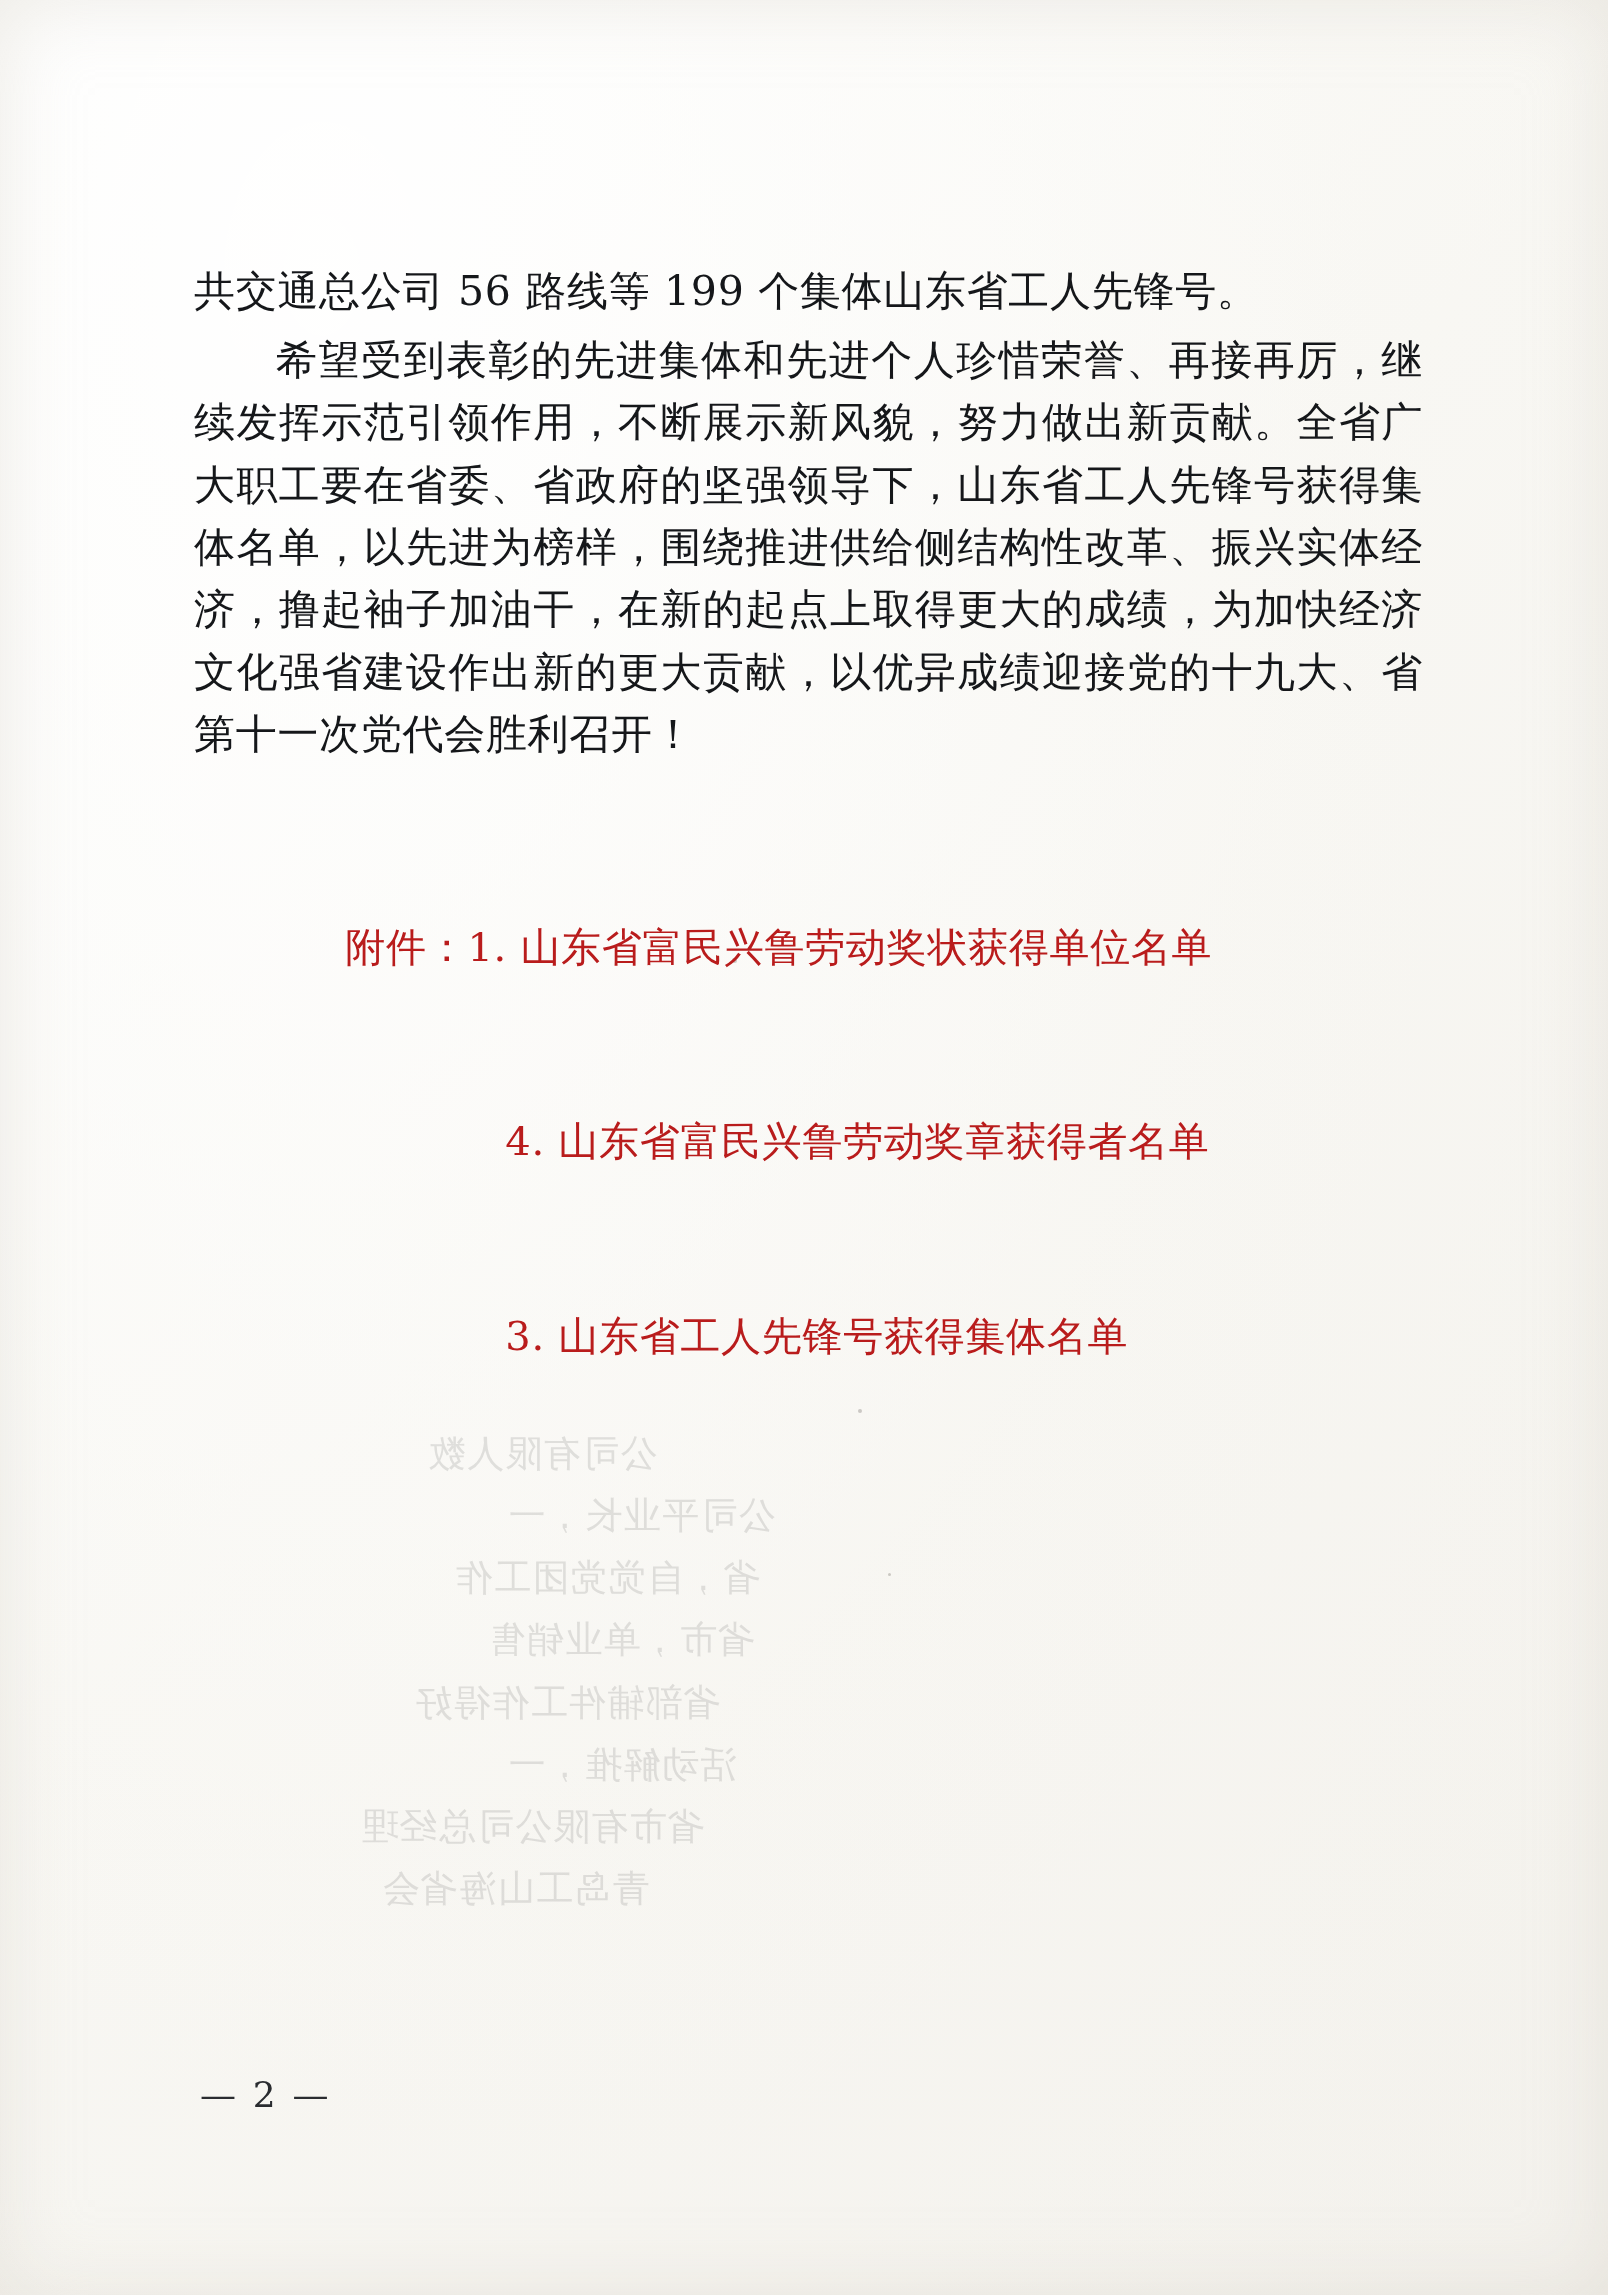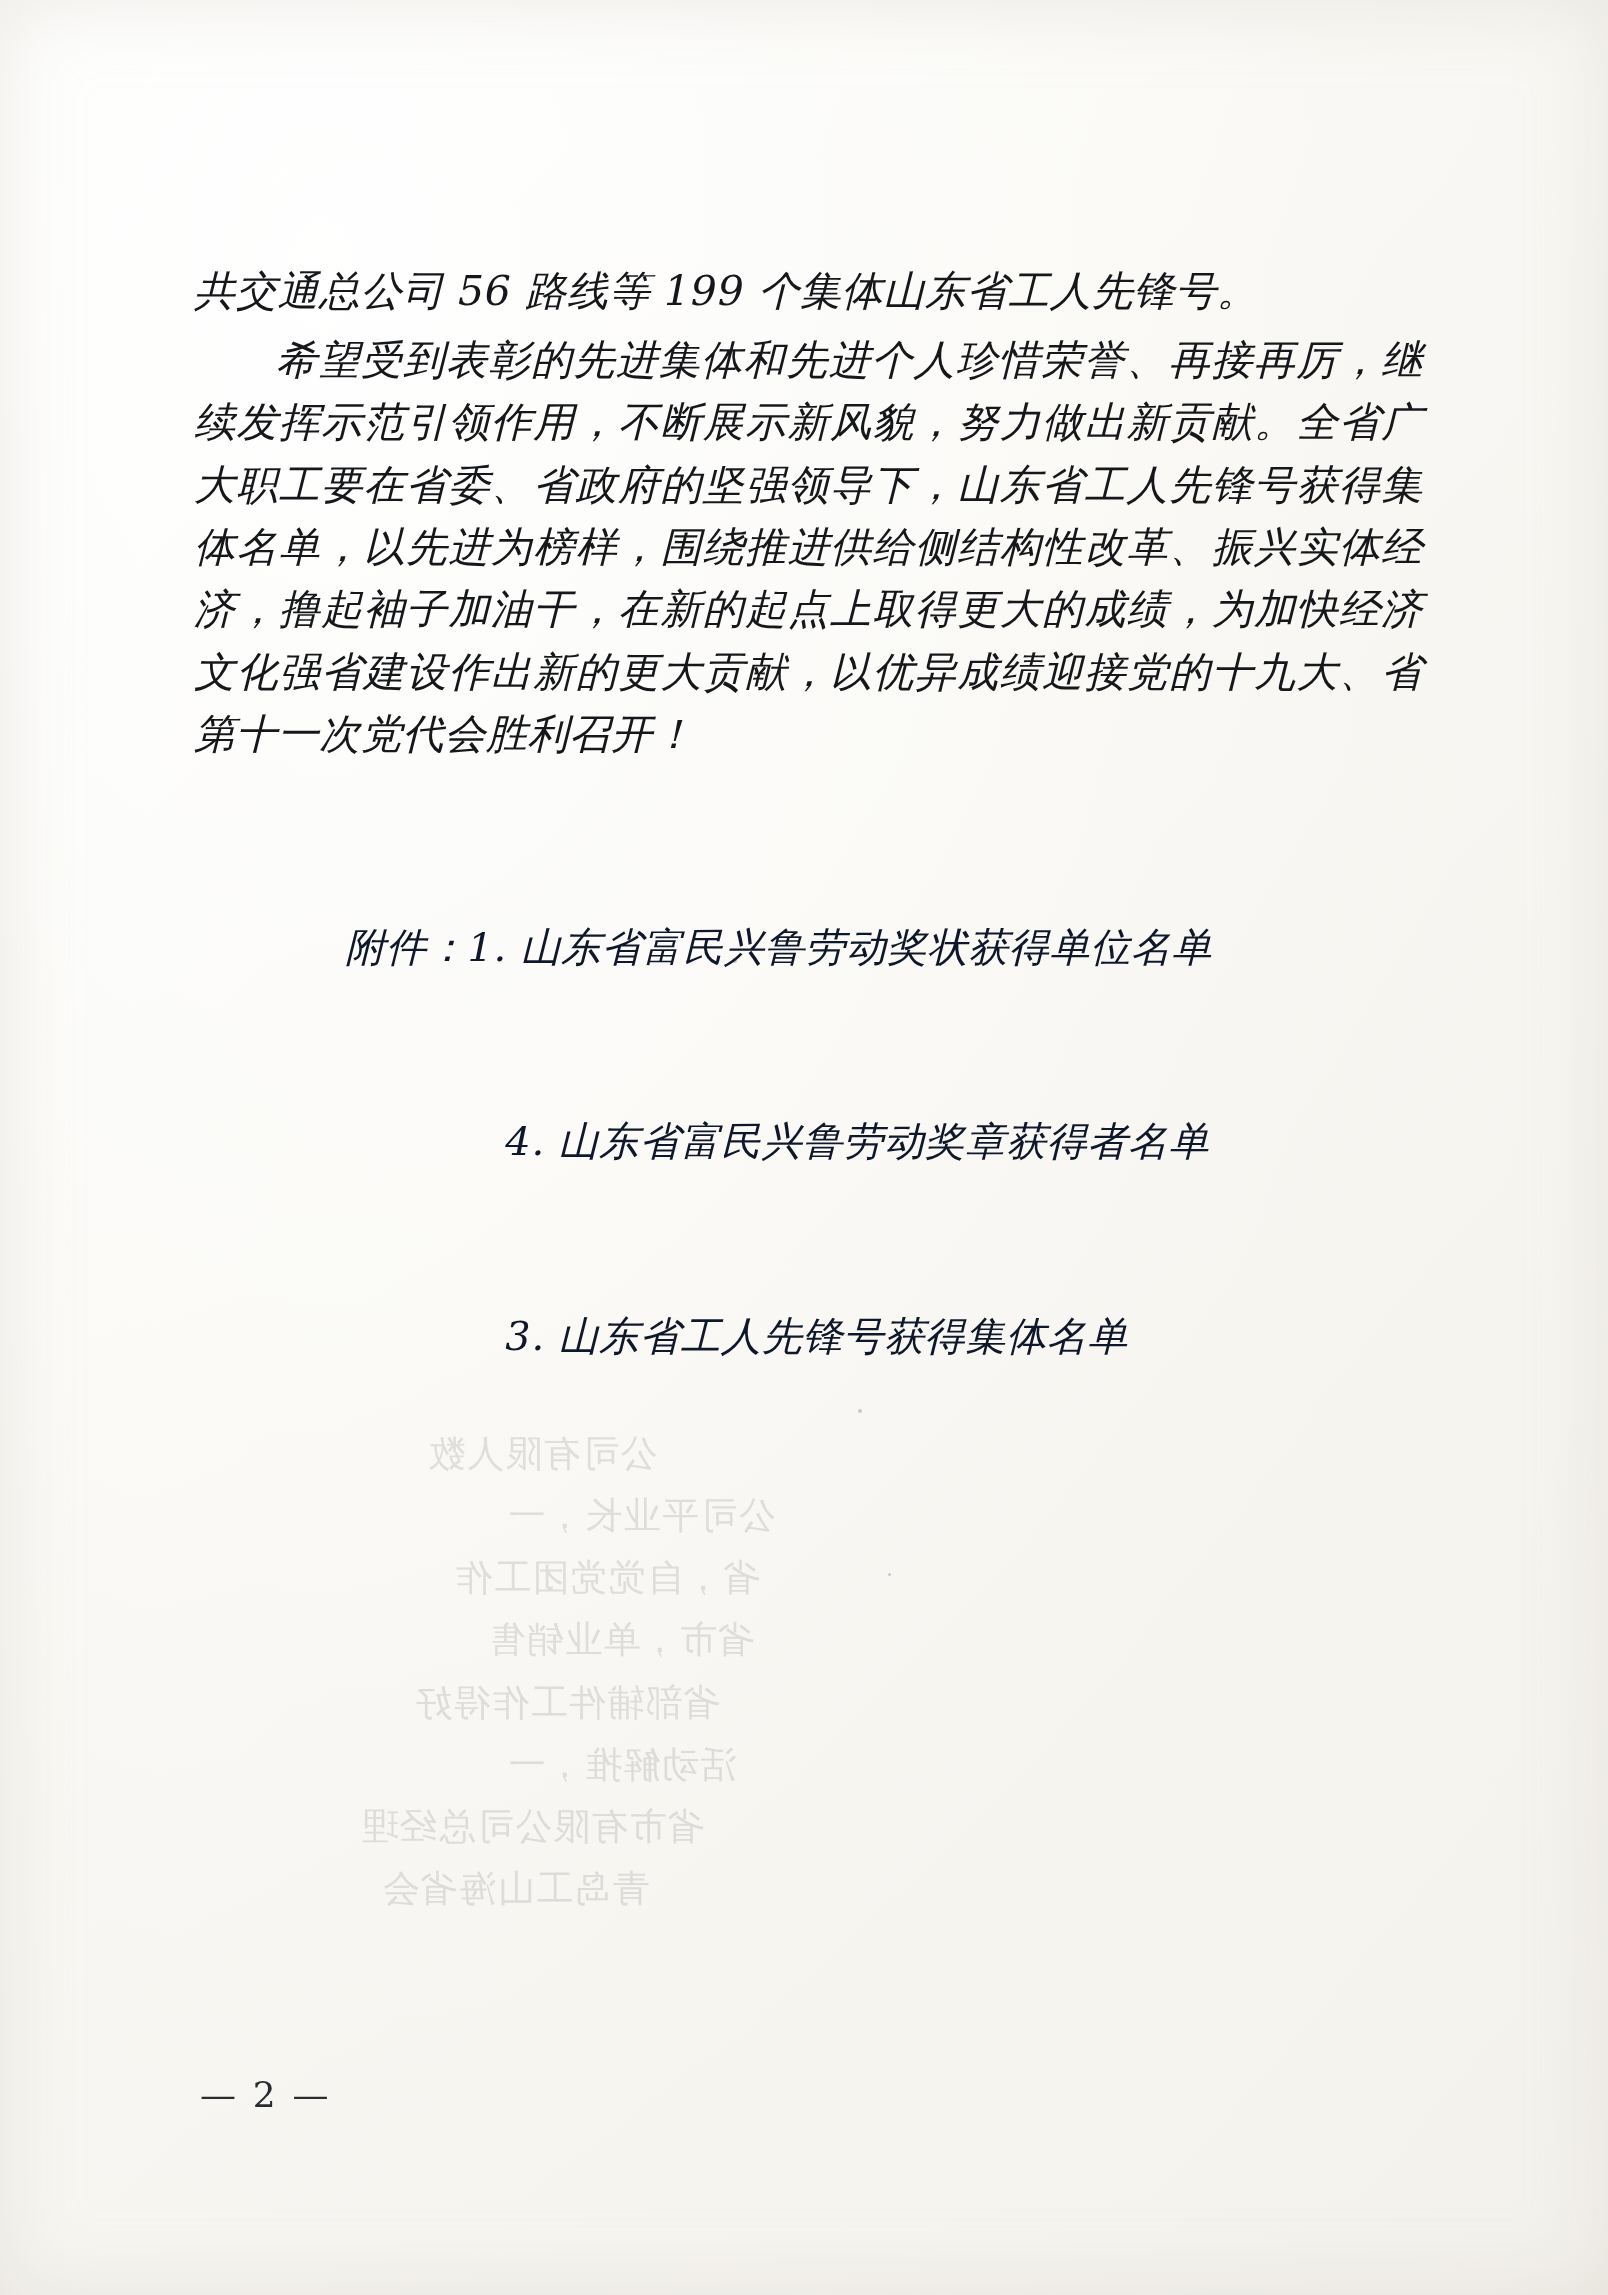--- a/index.html
+++ b/index.html
@@ -31,21 +31,20 @@
     inset: 0;
     box-shadow: inset 0 0 80px rgba(205,200,190,0.35);
     pointer-events: none;
   }
 
   .content {
     position: absolute;
     left: 194px;
     top: 260px;
     width: 1229px;
-    font-style: italic;
   }
 
   .body-text {
     font-size: 41px;
     line-height: 1.52;
     color: #15171a;
     letter-spacing: 0.7px;
     text-align: justify;
     text-justify: inter-ideograph;
   }
@@ -55,21 +54,21 @@
   }
   .para-indent {
     margin: 0;
     text-indent: 2em;
   }
 
   .attachments {
     margin-top: 85px;
     font-size: 40px;
     line-height: 1.62;
-    color: #0f172a;
+    color: #b91c1c;
     letter-spacing: 0.7px;
   }
   .attach-row {
     display: block;
     white-space: pre;
   }
   .attach-label {
     display: inline-block;
     padding-left: 1.1em;
   }

